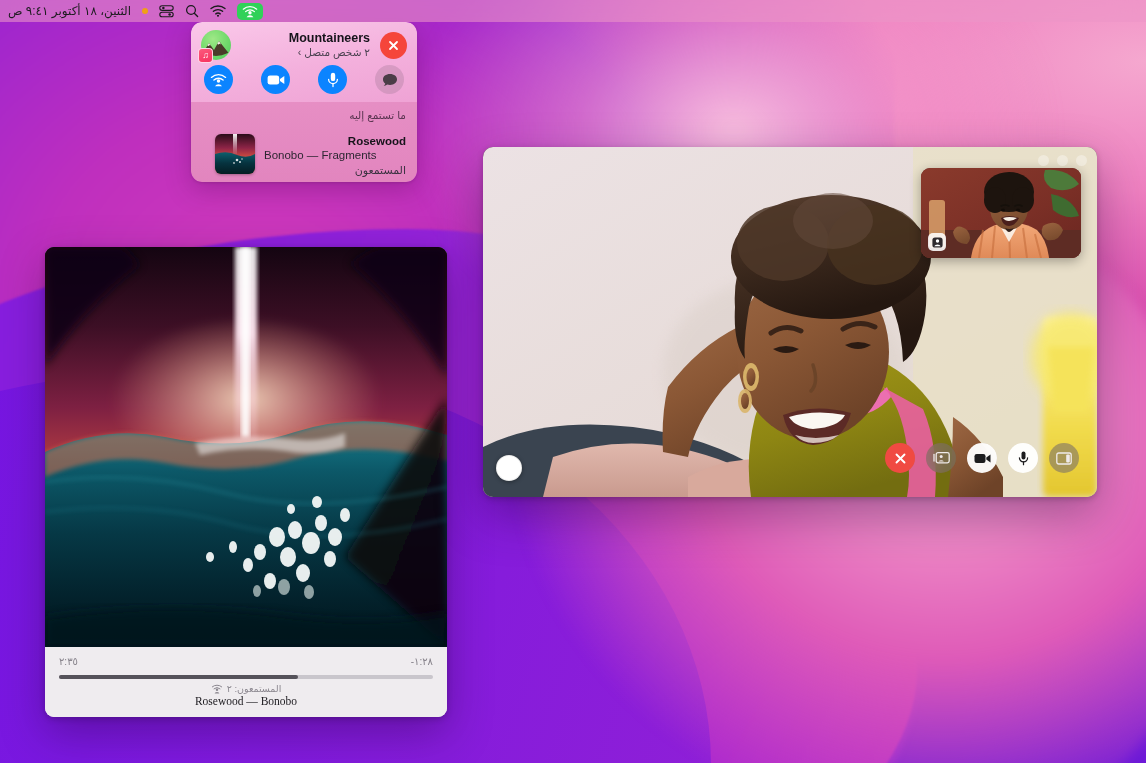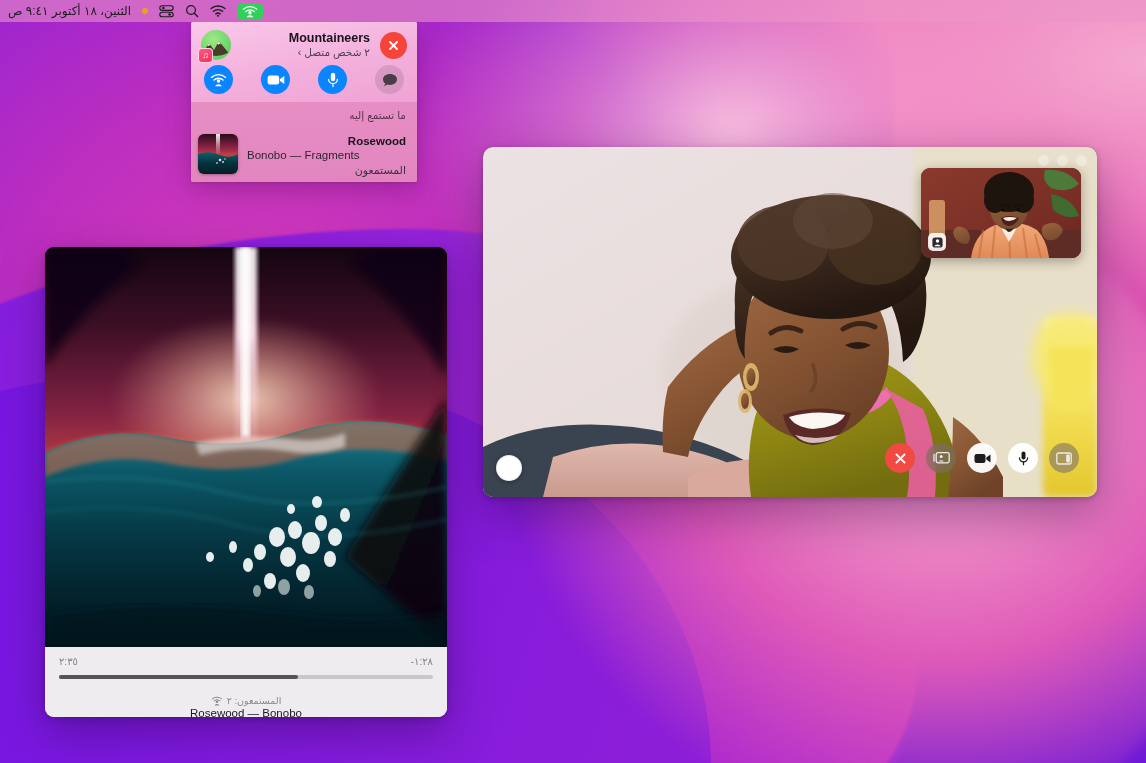--- a/index.html
+++ b/index.html
@@ -73,21 +73,21 @@
   .mb-ico { display:flex; align-items:center; justify-content:center; height:16px; }
   .mb-ico svg { display:block; }
   .shareplay-pill {
     width:26px; height:17px; border-radius:5px;
     background:#30d158; display:flex; align-items:center; justify-content:center;
   }
 
   
   #shareplay-panel {
     position:absolute; left:191px; top:22px; width:226px; height:160px;
-    border-radius:1px; overflow:hidden;
+    border-radius:11px; overflow:hidden;
     box-shadow:0 8px 26px rgba(60,0,60,0.26), 0 1px 3px rgba(0,0,0,0.12);
     z-index:40;
     direction:rtl;
   }
   .sp-top {
     height:80px;
     background:linear-gradient(170deg, rgba(255,212,236,0.93) 0%, rgba(248,186,222,0.93) 55%, rgba(243,172,214,0.93) 100%);
     backdrop-filter: blur(30px);
     position:relative;
   }
@@ -123,21 +123,21 @@
   .sp-btn {
     width:29px; height:29px; border-radius:50%;
     display:flex; align-items:center; justify-content:center;
     border:none; cursor:pointer; background:#0b84ff;
   }
   .sp-btn.dim { background:rgba(160,120,150,0.34); }
   .sp-bottom {
     height:80px;
     background:linear-gradient(180deg, rgba(233,150,196,0.93) 0%, rgba(228,140,190,0.93) 100%);
     backdrop-filter: blur(30px);
-    padding:7px 11px 0 7px;
+    padding:7px 11px 0 24px;
   }
   .sp-sec-title { font-size:10.5px; color:#5a3550; text-align:right; line-height:13px; }
   .sp-now { display:flex; align-items:flex-start; gap:9px; margin-top:12px; flex-direction:row-reverse; }
   .sp-art {
     width:40px; height:40px; border-radius:6px; flex:0 0 auto; overflow:hidden;
     box-shadow:0 1px 3px rgba(0,0,0,0.3);
   }
   .sp-meta { flex:1; text-align:right; min-width:0; }
   .sp-track { font-size:11.5px; font-weight:700; color:#16131a; line-height:14px; direction:ltr; text-align:right; }
   .sp-artist { font-size:11.5px; color:#2d2632; line-height:15px; direction:ltr; text-align:left; }
@@ -149,22 +149,22 @@
     border-radius:9px; overflow:hidden;
     box-shadow:0 16px 44px rgba(40,0,60,0.36), 0 2px 6px rgba(0,0,0,0.2);
     background:#efecef; z-index:30; direction:rtl;
   }
   .mw-art { position:absolute; left:0; top:0; width:402px; height:400px; overflow:hidden; background:#05161c; }
   .mw-controls { position:absolute; left:0; bottom:0; width:100%; height:70px; background:#efecef; padding:9px 14px 0 14px; }
   .mw-times { display:flex; justify-content:space-between; direction:ltr; font-size:10px; color:#86828a; }
   .mw-times span { font-variant-numeric:tabular-nums; }
   .mw-scrub { margin-top:8px; height:4px; border-radius:2px; background:#c9c6cc; position:relative; cursor:pointer; }
   .mw-scrub-fill { position:absolute; left:0; top:0; bottom:0; border-radius:2px; background:#55525a; }
-  .mw-listeners { margin-top:16px; text-align:center; font-size:9.5px; color:#8c8890; display:flex; align-items:center; justify-content:center; gap:4px; direction:rtl; }
-  .mw-now { text-align:center; font-size:11.5px; color:#1c1a1f; margin-top:1px; direction:ltr; }
+  .mw-listeners { margin-top:4px; text-align:center; font-size:9.5px; color:#8c8890; display:flex; align-items:center; justify-content:center; gap:4px; direction:rtl; }
+  .mw-now { text-align:center; font-size:11.5px; color:#1c1a1f; margin-top:1px; direction:ltr;font-family:Liberation Serif, serif; }
 
   
   #facetime-window {
     position:absolute; left:483px; top:147px; width:614px; height:350px;
     border-radius:10px; overflow:hidden;
     box-shadow:0 18px 48px rgba(40,0,60,0.38), 0 2px 6px rgba(0,0,0,0.22);
     z-index:35; background:#2a2420;
   }
   .ft-video { position:absolute; inset:0; overflow:hidden; }
   .ft-traffic {

